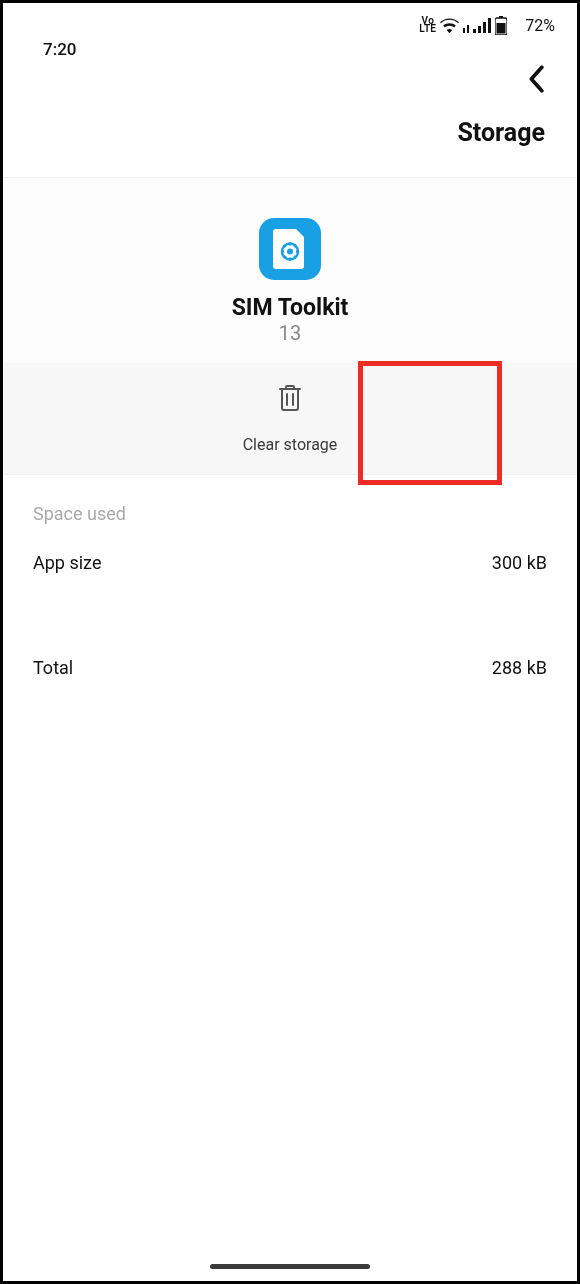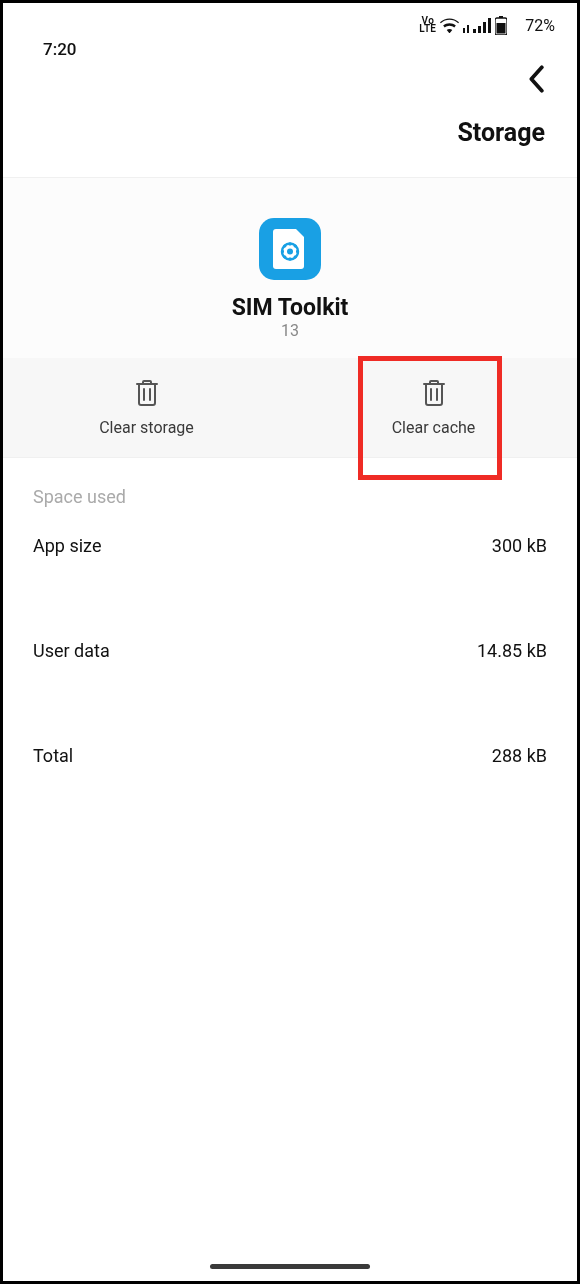--- a/index.html
+++ b/index.html
@@ -15,26 +15,26 @@
 
     
     .header { display:flex; align-items:flex-end; gap:22px; padding:22px 32px 30px 40px;flex-direction:column; }
     .back-btn { background:none; border:none; padding:0; cursor:pointer; }
     .header-title { font-size:25px; font-weight:700; color:#111; }
 
     
     .app-block { background:#fcfcfc; border-top:1px solid #f0f0f0; padding:40px 0 18px 0; text-align:center; }
     .app-icon { width:62px; height:62px; border-radius:15px; background:#19a0e4; margin:0 auto 14px auto; display:flex; align-items:center; justify-content:center; }
     .app-name { font-size:23px; font-weight:700; color:#111; }
-    .app-version { font-size:16px; color:#888; }
+    .app-version { font-size:20px; color:#888; }
 
     
     .actions { display:flex; background:#f7f7f7; border-bottom:1px solid #f0f0f0; position:relative; }
     .action-btn { flex:1; background:none; border:none; padding:22px 0 20px 0; cursor:pointer; display:flex; flex-direction:column; align-items:center; gap:12px; }
-    .action-label { font-size:16px; color:#3a3a3a; }
+    .action-label { font-size:16px; color:#3a3a3a;margin-top:12px; }
 
     
     .highlight { position:absolute; border:5px solid #ef2b25; pointer-events:none; }
 
     
     .section { padding:28px 30px 0 30px; }
     .section-title { font-size:18px; color:#aaa; margin-bottom:14px; }
     .row { display:flex; justify-content:space-between; align-items:flex-start; padding:14px 0 70px 0; font-size:18px; color:#111; }
     .row .value { color:#111; }
 
@@ -114,39 +114,29 @@
   <div class="app-version">13</div>
 </div>
 
 <div class="actions">
   <button class="action-btn">
     <svg width="22" height="26" viewBox="0 0 22 26">
       <path d="M1 4 h20 M7 4 v-2 a1 1 0 0 1 1 -1 h6 a1 1 0 0 1 1 1 v2 M3 4 v19 a2 2 0 0 0 2 2 h12 a2 2 0 0 0 2 -2 v-19 M8 9 v11 M14 9 v11" fill="none" stroke="#555" stroke-width="2" stroke-linecap="round"></path>
     </svg>
     <span class="action-label">Clear storage</span>
   </button>
-  <button class="action-btn">
-    <svg width="22" height="26" viewBox="0 0 22 26">
-      <path d="M1 4 h20 M7 4 v-2 a1 1 0 0 1 1 -1 h6 a1 1 0 0 1 1 1 v2 M3 4 v19 a2 2 0 0 0 2 2 h12 a2 2 0 0 0 2 -2 v-19 M8 9 v11 M14 9 v11" fill="none" stroke="#555" stroke-width="2" stroke-linecap="round"></path>
-    </svg>
-    <span class="action-label">Clear cache</span>
-  </button>
   <div class="highlight" style="left:355px;top:-2px;width:144px;height:124px;"></div>
 </div>
 
 <div class="section">
   <div class="section-title">Space used</div>
 
   <div class="row">
     <span>App size</span>
     <span class="value">300 kB</span>
   </div>
   <div class="row">
-    <span>User data</span>
-    <span class="value">14.85 kB</span>
-  </div>
-  <div class="row">
     <span>Total</span>
     <span class="value">288 kB</span>
   </div>
 </div>
 
 <div class="home-ind"></div>
 
 </body></html>

